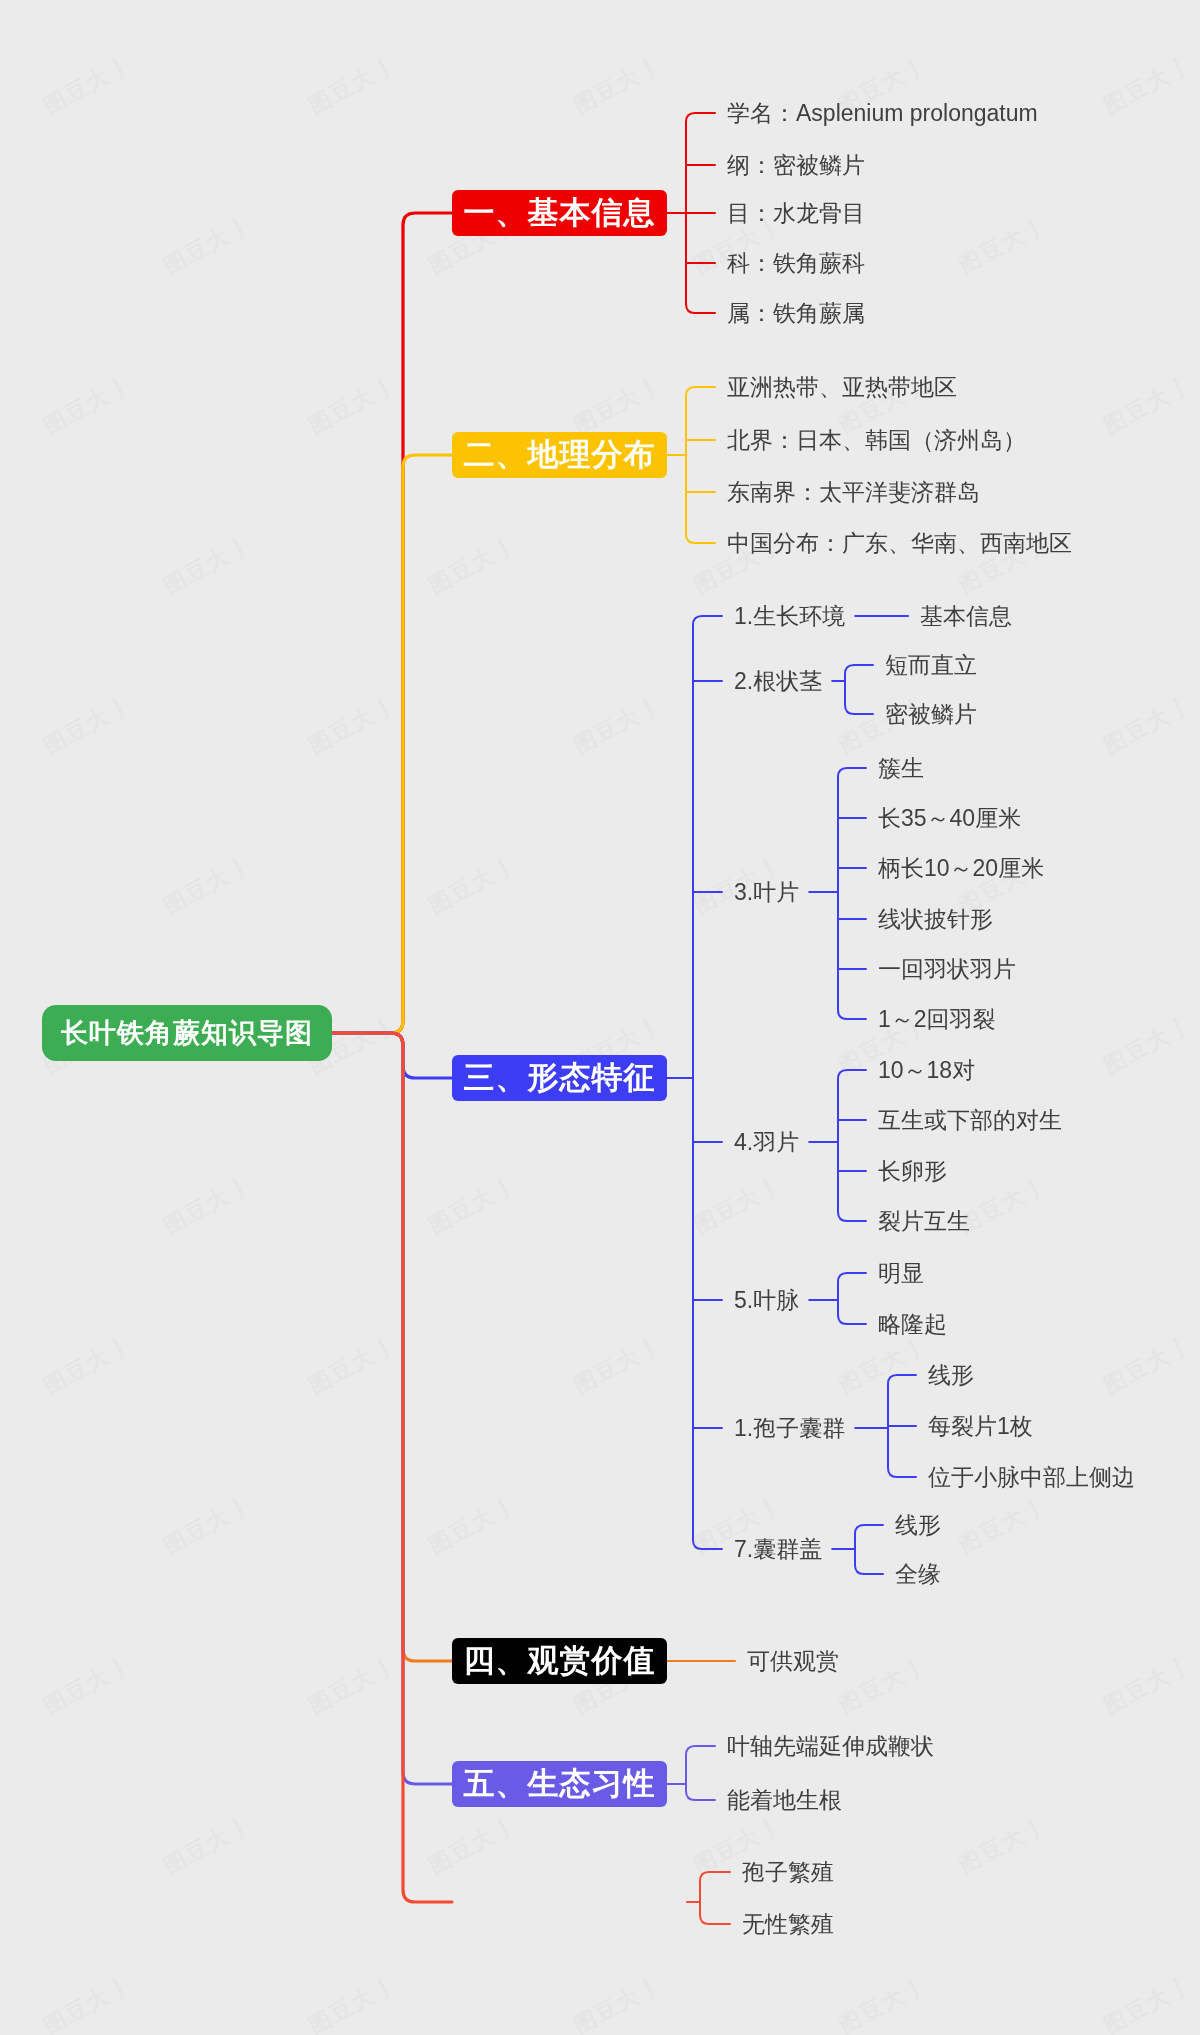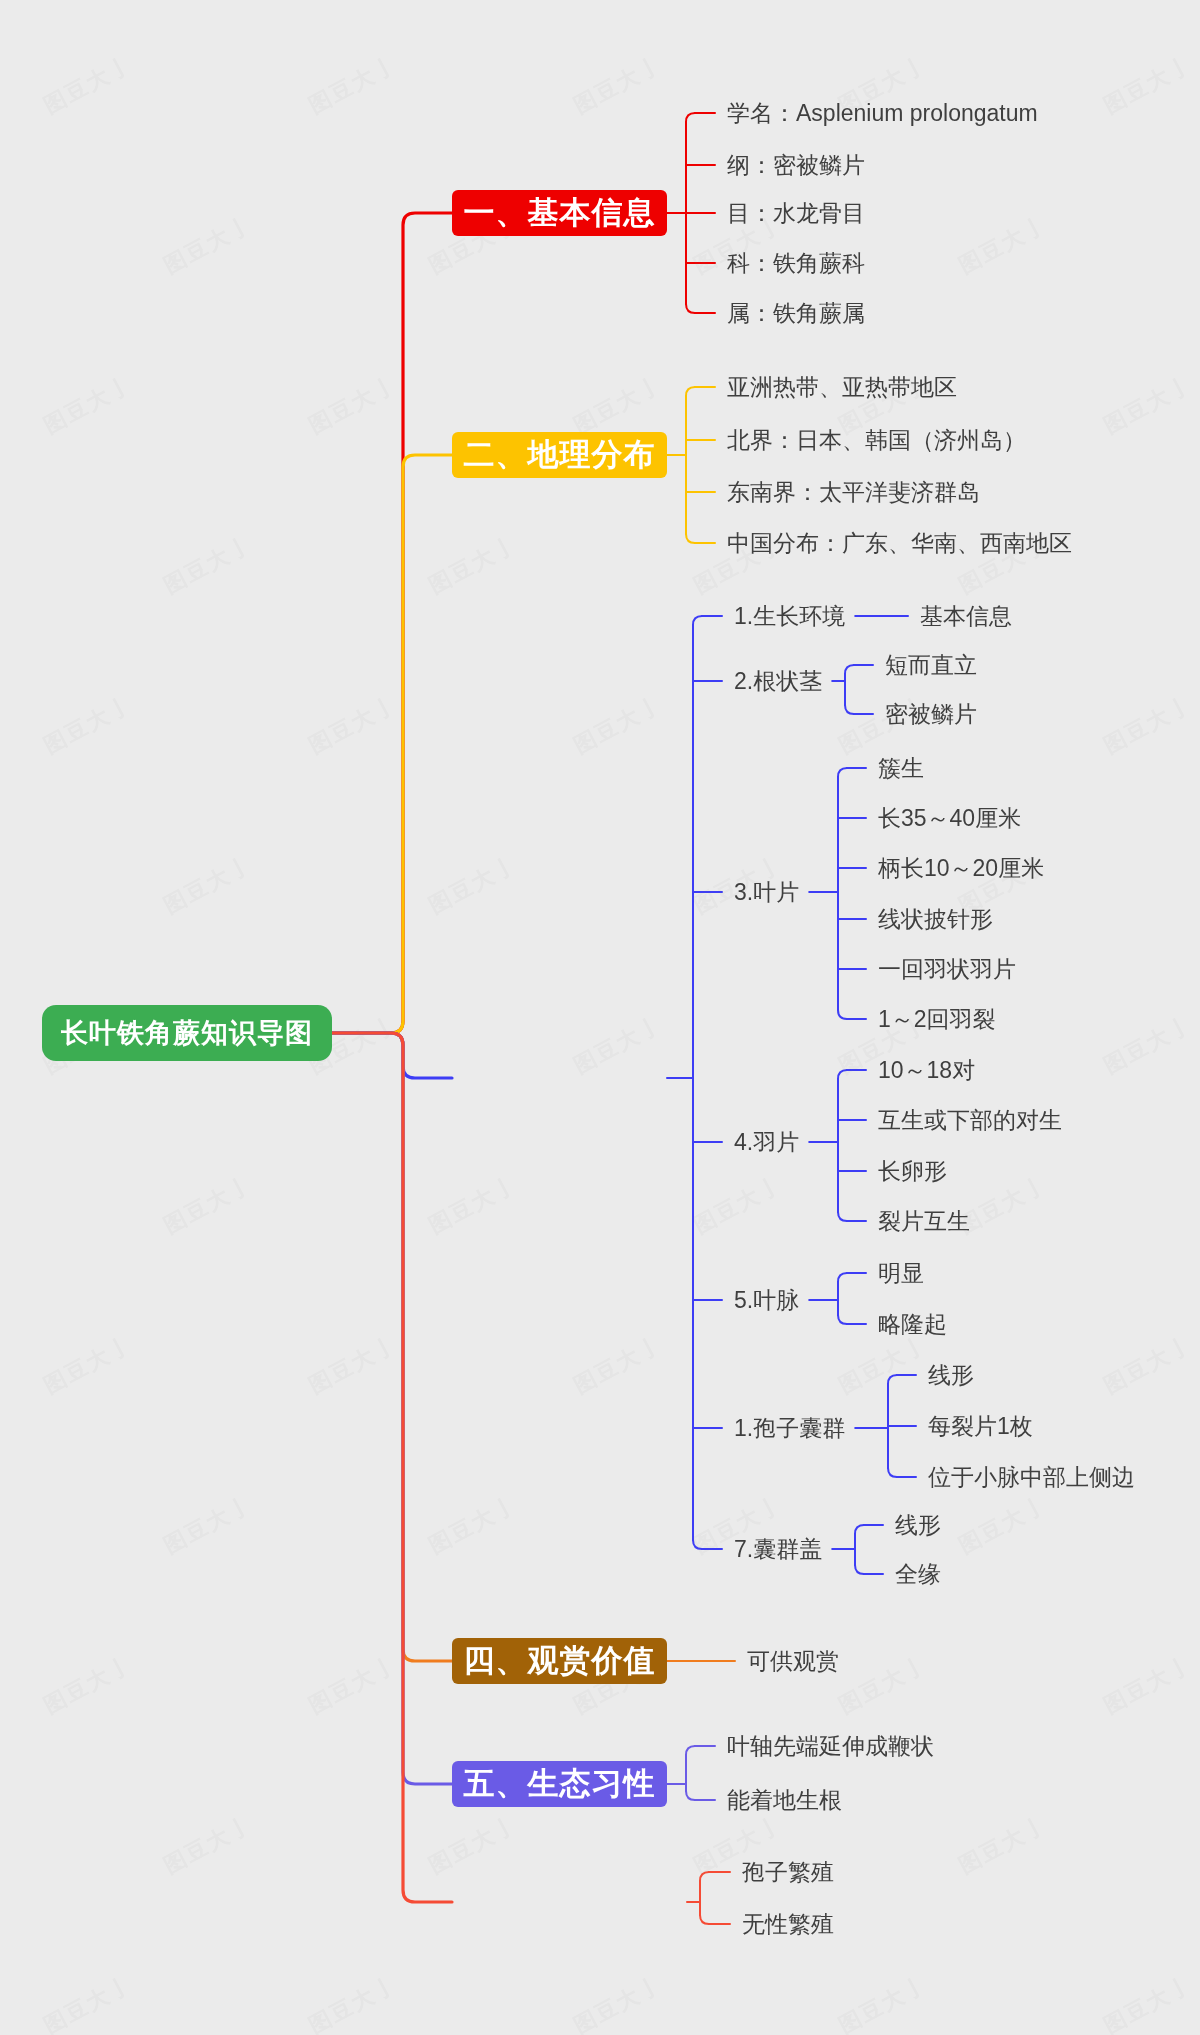--- a/index.html
+++ b/index.html
@@ -204,21 +204,22 @@
     <div class="wm" style="left: 690px; top: 1830px;">图豆大亅</div>
     <div class="wm" style="left: 955px; top: 1830px;">图豆大亅</div>
     <div class="wm" style="left: 40px; top: 1990px;">图豆大亅</div>
     <div class="wm" style="left: 305px; top: 1990px;">图豆大亅</div>
     <div class="wm" style="left: 570px; top: 1990px;">图豆大亅</div>
     <div class="wm" style="left: 835px; top: 1990px;">图豆大亅</div>
     <div class="wm" style="left: 1100px; top: 1990px;">图豆大亅</div>
     <div class="node root" style="left: 42px; top: 1005px; width: 290px; height: 56px; background: rgb(60, 173, 82);">长叶铁角蕨知识导图</div>
     <div class="node branch" style="left: 452px; top: 190px; width: 215px; height: 46px; background: rgb(238, 0, 0);">一、基本信息</div>
     <div class="node branch" style="left: 452px; top: 432px; width: 215px; height: 46px; background: rgb(253, 195, 0);">二、地理分布</div>
-    <div class="node branch" style="left: 452px; top: 1638px; width: 215px; height: 46px; background: #a16207;">四、观赏价值</div>
+    <div class="node branch" style="left: 452px; top: 1055px; width: 215px; height: 46px; background: rgb(61, 61, 245);">三、形态特征</div>
+    <div class="node branch" style="left: 452px; top: 1638px; width: 215px; height: 46px; background: #000000;">四、观赏价值</div>
     <div class="node branch" style="left: 452px; top: 1761px; width: 215px; height: 46px; background: rgb(106, 91, 230);">五、生态习性</div>
     <div class="node leaf" style="left: 727px; top: 98px; height: 30px;">学名：Asplenium prolongatum</div>
     <div class="node leaf" style="left: 727px; top: 150px; height: 30px;">纲：密被鳞片</div>
     <div class="node leaf" style="left: 727px; top: 198px; height: 30px;">目：水龙骨目</div>
     <div class="node leaf" style="left: 727px; top: 248px; height: 30px;">科：铁角蕨科</div>
     <div class="node leaf" style="left: 727px; top: 298px; height: 30px;">属：铁角蕨属</div>
     <div class="node leaf" style="left: 727px; top: 372px; height: 30px;">亚洲热带、亚热带地区</div>
     <div class="node leaf" style="left: 727px; top: 425px; height: 30px;">北界：日本、韩国（济州岛）</div>
     <div class="node leaf" style="left: 727px; top: 477px; height: 30px;">东南界：太平洋斐济群岛</div>
     <div class="node leaf" style="left: 727px; top: 528px; height: 30px;">中国分布：广东、华南、西南地区</div>

